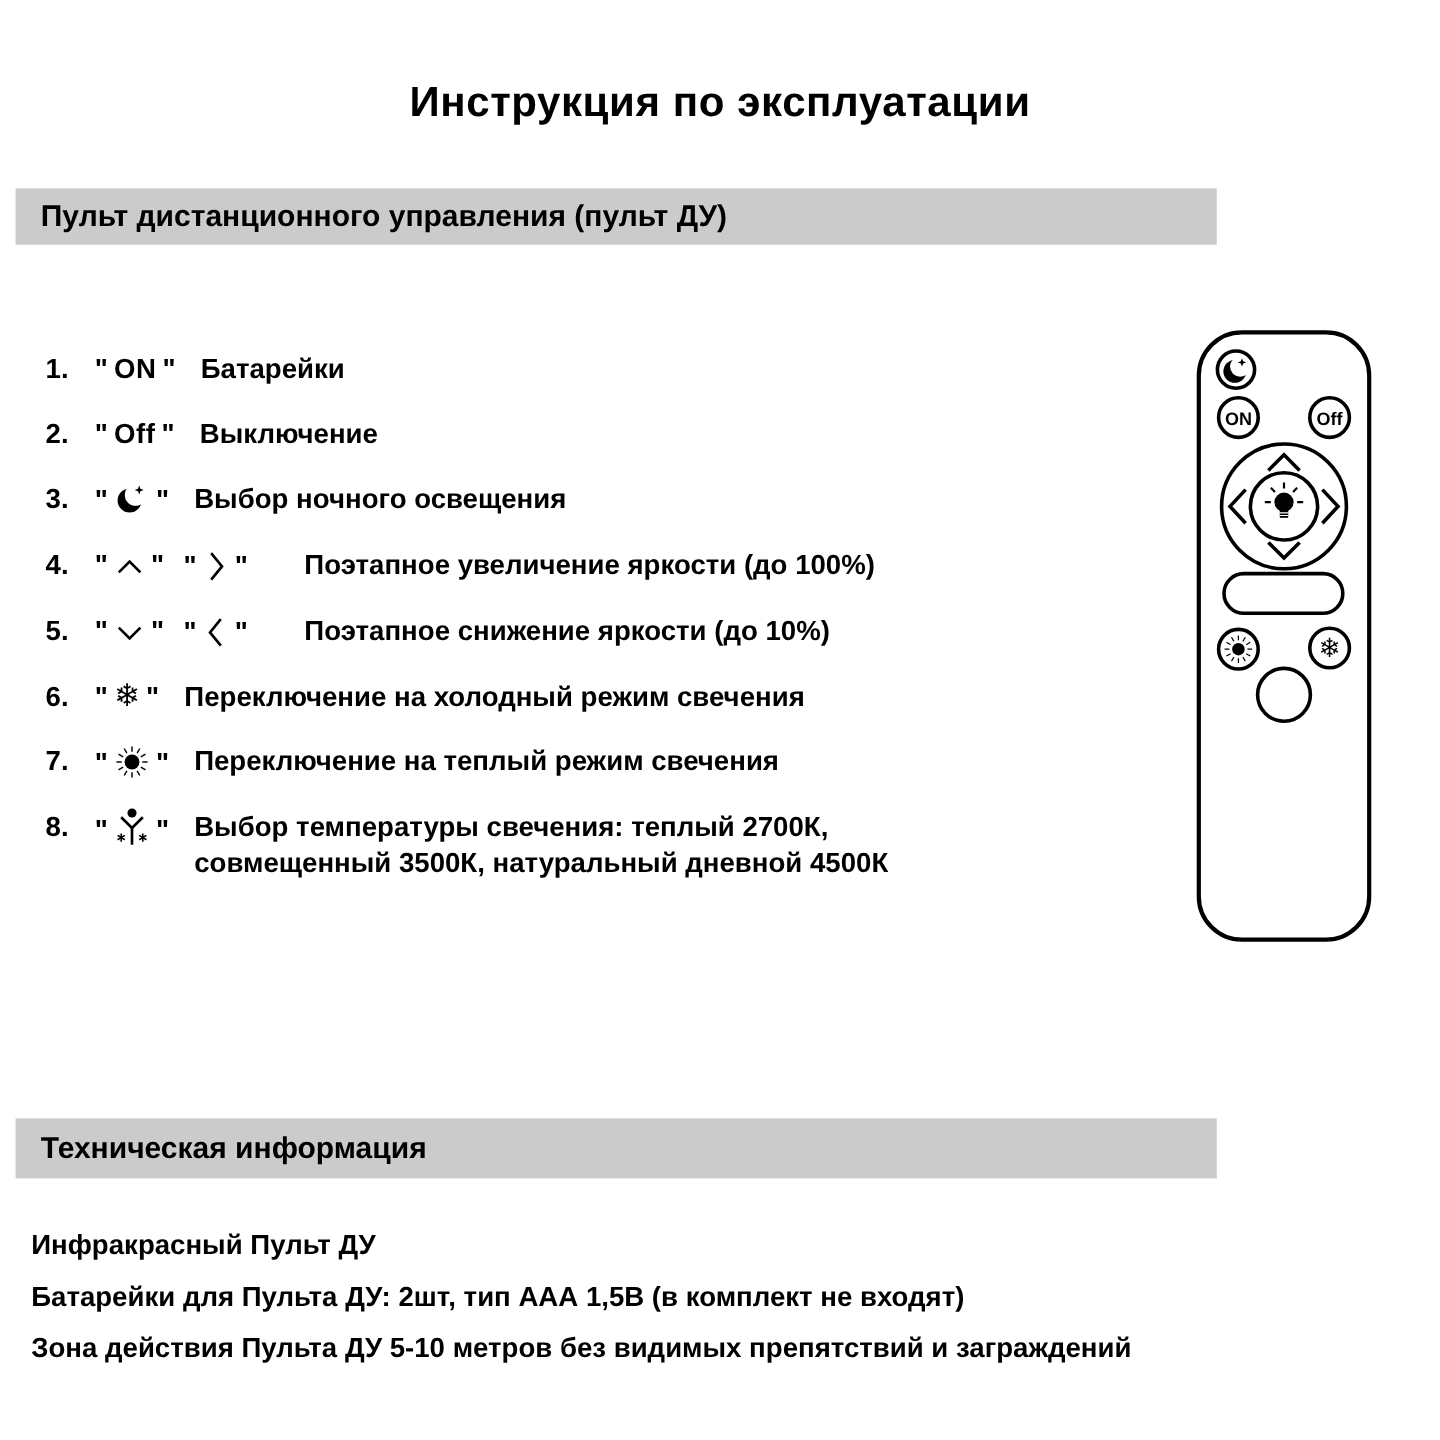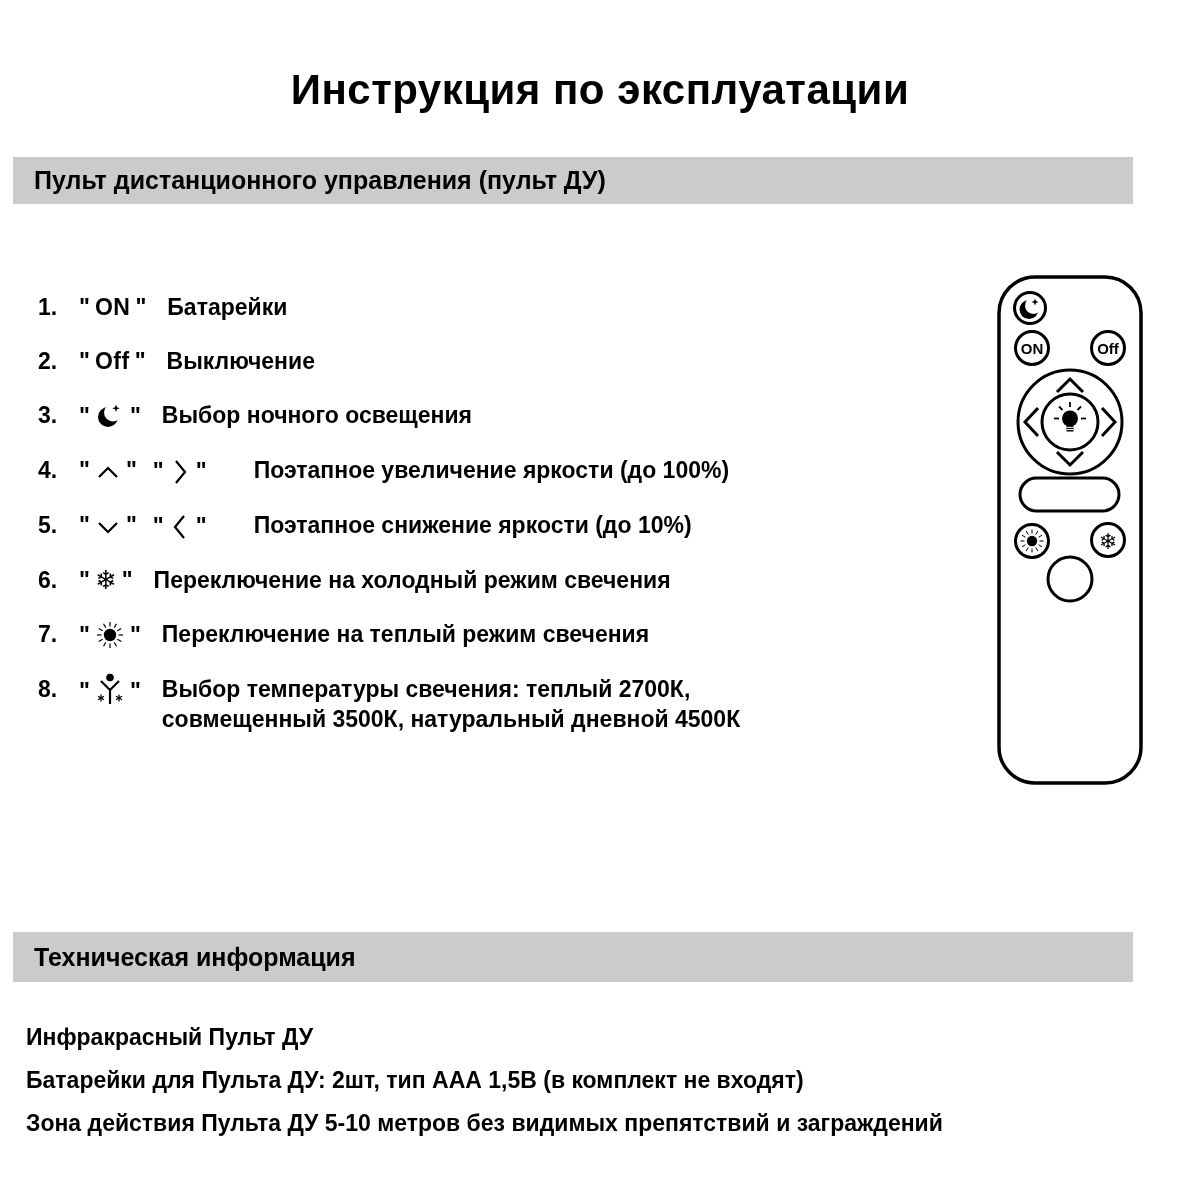--- a/index.html
+++ b/index.html
@@ -4,24 +4,24 @@
 <style>
   * { margin:0; padding:0; box-sizing:border-box; }
   :root { --bar-bg:#cbcbcb; --ink:#000000; }
   html,body { background:#ffffff; }
   body {
     width:1200px; height:1200px; position:relative; overflow:hidden;
     font-family:"Liberation Sans", sans-serif; color:var(--ink);
   }
   .page-title {
     position:absolute; top:66px; left:0; width:100%;
-    text-align:center; font-size:42px; font-weight:bold; letter-spacing:.5px;
+    text-align:center; font-size:35px; font-weight:bold; letter-spacing:.5px;
   }
   .section-bar {
-    position:absolute; left:13px; width:1120px; height:47px;
+    position:absolute; left:13px; width:1001px; height:47px;
     background:var(--bar-bg); display:flex; align-items:center;
     padding-left:21px; font-size:25px; font-weight:bold; white-space:nowrap;
   }
   .bar-remote { top:157px; }
   .bar-tech   { top:932px; height:50px; }
 
   ol.instr { position:absolute; left:38px; top:292px; list-style:none; width:930px; }
   ol.instr li {
     display:flex; align-items:flex-start; margin-bottom:24px;
     font-size:23px; font-weight:bold; line-height:30px;

